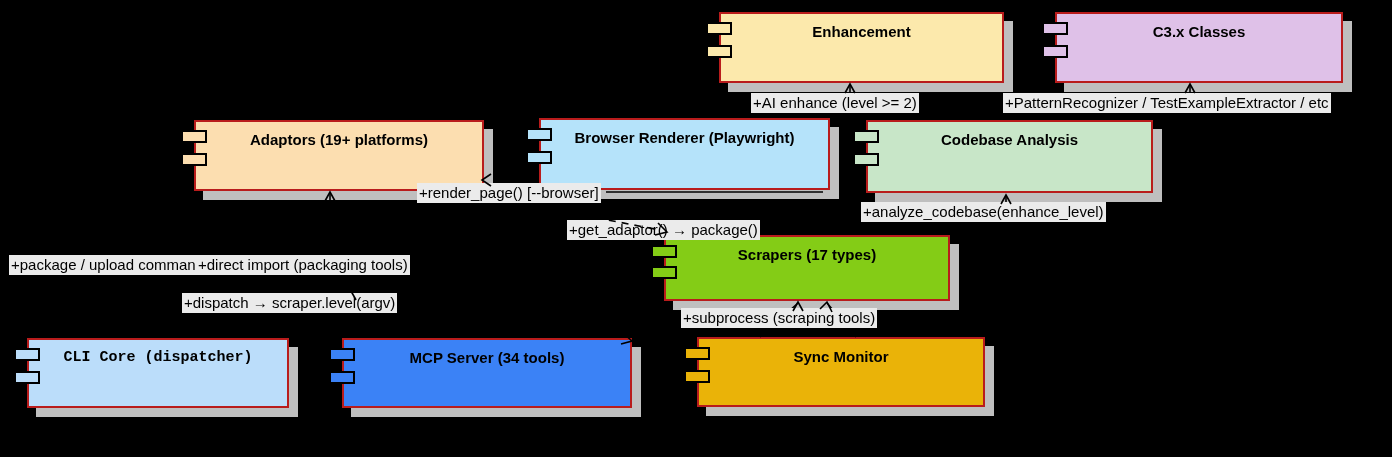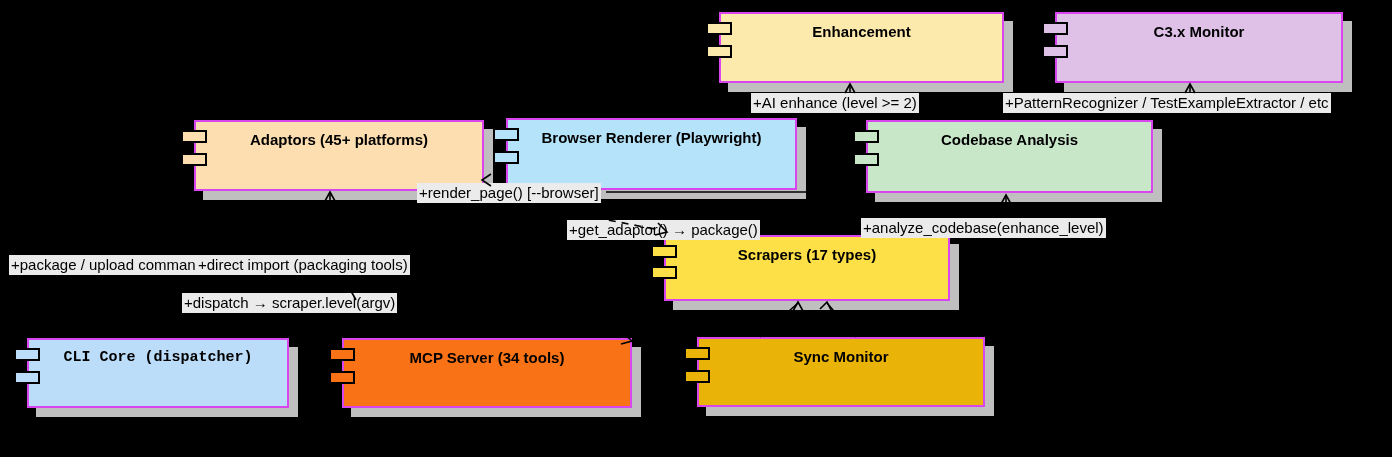--- a/index.html
+++ b/index.html
@@ -8,60 +8,60 @@
     width:1392px;height:457px;
     overflow:hidden;
     font-family:"Liberation Sans","DejaVu Sans",sans-serif;
     --shadow-color:#bfbfbf;
     --label-bg:#ebebeb;
     background:#000;
   }
   
   .comp{
     position:absolute;
-    border:2px solid #d946ef;
+    border:2px solid #b91c1c;
     box-shadow:9px 9px 0 0 var(--shadow-color);
     box-sizing:border-box;
     z-index:2;
   }
   .comp .title{
     position:absolute;left:0;right:0;top:9px;
     text-align:center;
     font-weight:bold;font-size:15px;color:#000;
     white-space:nowrap;
   }
   .tab{
     position:absolute;left:-15px;width:26px;height:13px;
     border:2px solid #000;background:inherit;box-sizing:border-box;
   }
   .tab.t1{top:8px;} .tab.t2{top:31px;}
   
   .c-enhancement{left:719px;top:12px;width:285px;height:71px;}
   .c-c3x{left:1055px;top:12px;width:288px;height:71px;}
   .c-adaptors{left:194px;top:120px;width:290px;height:71px;}
-  .c-browser{left:506px;top:118px;width:291px;height:72px;}
+  .c-browser{left:539px;top:118px;width:291px;height:72px;}
   .c-codebase{left:866px;top:120px;width:287px;height:73px;}
   .c-scrapers{left:664px;top:235px;width:286px;height:66px;}
   .c-cli{left:27px;top:338px;width:262px;height:70px;font-family:Liberation Mono, monospace;}
   .c-mcp{left:342px;top:338px;width:290px;height:70px;}
   .c-sync{left:697px;top:337px;width:288px;height:70px;}
   
   .elabel{
     position:absolute;
     background:var(--label-bg);
     color:#000;
     font-size:15px;line-height:20px;
     padding:0 2px;
     white-space:nowrap;
     z-index:4;
   }
   .l-ai{left:751px;top:93px;}
   .l-pattern{left:1003px;top:93px;}
   .l-render{left:417px;top:183px;}
-  .l-analyze{left:861px;top:218px;}
+  .l-analyze{left:861px;top:202px;}
   .l-getadaptor{left:567px;top:220px;}
   .l-package{left:9px;top:255px;}
   .l-direct{left:196px;top:255px;}
   .l-dispatch{left:182px;top:293px;}
   .l-subprocess{left:681px;top:308px;}
   .l-rescrape{left:742px;top:321px;}
   
   .svg-under{position:absolute;left:0;top:0;z-index:3;}
   .svg-over{position:absolute;left:0;top:0;z-index:5;pointer-events:none;}
   .edge{stroke:#000;stroke-width:1.6;fill:none;}
@@ -83,73 +83,74 @@
 
   <div class="comp c-enhancement" style="background: rgb(252, 233, 172);">
     <div class="tab t1"></div>
     <div class="tab t2"></div>
     <div class="title">Enhancement</div>
   </div>
 
   <div class="comp c-c3x" style="background: rgb(223, 193, 232);">
     <div class="tab t1"></div>
     <div class="tab t2"></div>
-    <div class="title">C3.x Monitor</div>
+    <div class="title">C3.x Classes</div>
   </div>
 
   <div class="comp c-adaptors" style="background: rgb(252, 222, 176);">
     <div class="tab t1"></div>
     <div class="tab t2"></div>
-    <div class="title">Adaptors (45+ platforms)</div>
+    <div class="title">Adaptors (19+ platforms)</div>
   </div>
 
   <div class="comp c-browser" style="background: rgb(181, 227, 250);">
     <div class="tab t1"></div>
     <div class="tab t2"></div>
     <div class="title">Browser Renderer (Playwright)</div>
   </div>
 
   <div class="comp c-codebase" style="background: rgb(200, 230, 200);">
     <div class="tab t1"></div>
     <div class="tab t2"></div>
     <div class="title">Codebase Analysis</div>
   </div>
 
-  <div class="comp c-scrapers" style="background: #fde047;">
+  <div class="comp c-scrapers" style="background: #84cc16;">
     <div class="tab t1"></div>
     <div class="tab t2" style="top:29px"></div>
     <div class="title">Scrapers (17 types)</div>
   </div>
 
   <div class="comp c-cli" style="background: rgb(187, 221, 250);">
     <div class="tab t1"></div>
     <div class="tab t2"></div>
     <div class="title">CLI Core (dispatcher)</div>
   </div>
 
-  <div class="comp c-mcp" style="background: #f97316;">
+  <div class="comp c-mcp" style="background: #3b82f6;">
     <div class="tab t1"></div>
     <div class="tab t2"></div>
     <div class="title">MCP Server (34 tools)</div>
   </div>
 
   <div class="comp c-sync" style="background: #eab308;">
     <div class="tab t1"></div>
     <div class="tab t2"></div>
     <div class="title">Sync Monitor</div>
   </div>
 
   <div class="elabel l-ai">+AI enhance (level &gt;= 2)</div>
   <div class="elabel l-pattern">+PatternRecognizer / TestExampleExtractor / etc</div>
   <div class="elabel l-render">+render_page() [--browser]</div>
   <div class="elabel l-analyze">+analyze_codebase(enhance_level)</div>
   <div class="elabel l-getadaptor">+get_adaptor() → package()</div>
   <div class="elabel l-direct">+direct import (packaging tools)</div>
   <div class="elabel l-package">+package / upload comman</div>
   <div class="elabel l-dispatch">+dispatch → scraper.level(argv)</div>
+  <div class="elabel l-subprocess">+subprocess (scraping tools)</div>
 
   <svg class="svg-over" width="1392" height="457">
     <path class="edge" d="M845 93 L850 84 L855 93"></path>
     <path class="edge" d="M1185 93 L1190 84 L1195 93"></path>
     <path class="edge" d="M325 201 L330 192 L335 201"></path>
     <path class="edge" d="M1001 204 L1006 195 L1011 204"></path>
     <path class="edge" d="M793 311 L798 302 L803 311"></path>
     <path class="edge" d="M820 309 L827 302 L832 312"></path>
     <path class="edge" d="M491 174 L482 180 L491 186"></path>
     <path class="edge" d="M545 208 L660 230" stroke-dasharray="7 6"></path>

